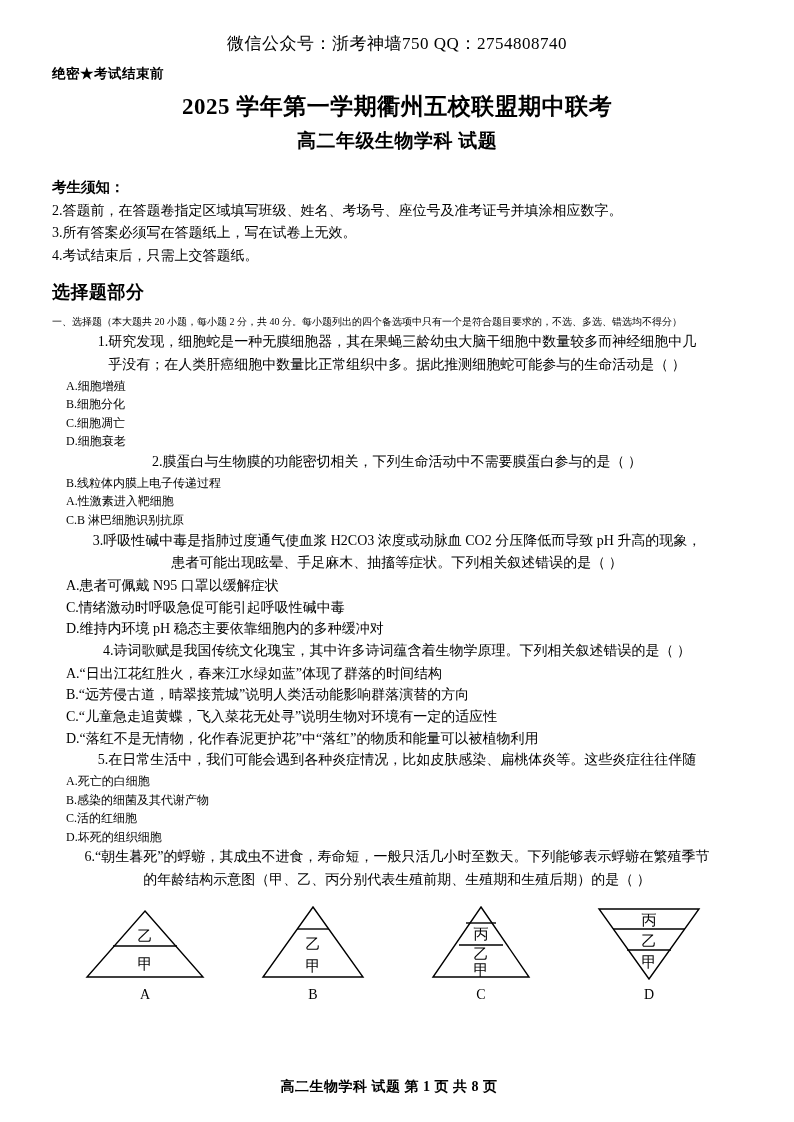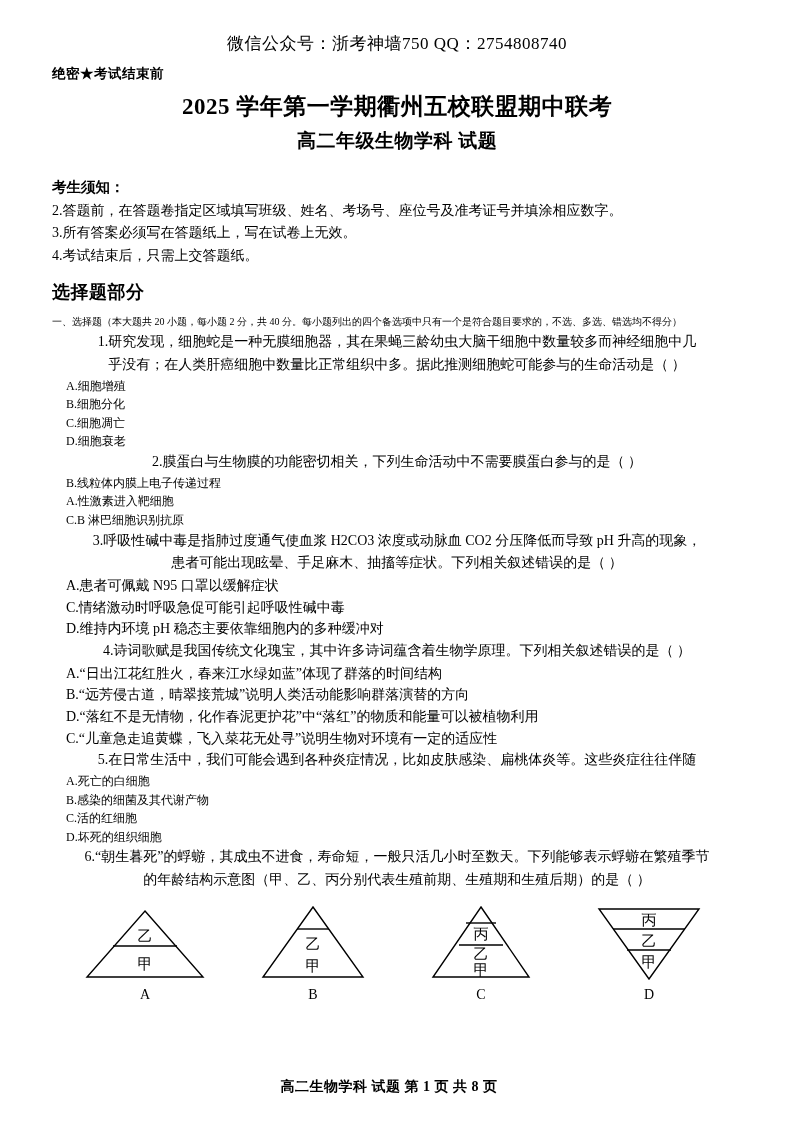--- a/index.html
+++ b/index.html
@@ -172,22 +172,22 @@
 
   <div class="q q-stem">3.呼吸性碱中毒是指肺过度通气使血浆 H2CO3 浓度或动脉血 CO2 分压降低而导致 pH 升高的现象，</div>
   <div class="q q-stem">患者可能出现眩晕、手足麻木、抽搐等症状。下列相关叙述错误的是（    ）</div>
   <div class="opt-line">A.患者可佩戴 N95 口罩以缓解症状</div>
   <div class="opt-line">C.情绪激动时呼吸急促可能引起呼吸性碱中毒</div>
   <div class="opt-line">D.维持内环境 pH 稳态主要依靠细胞内的多种缓冲对</div>
 
   <div class="q q-stem">4.诗词歌赋是我国传统文化瑰宝，其中许多诗词蕴含着生物学原理。下列相关叙述错误的是（    ）</div>
   <div class="opt-line">A.“日出江花红胜火，春来江水绿如蓝”体现了群落的时间结构</div>
   <div class="opt-line">B.“远芳侵古道，晴翠接荒城”说明人类活动能影响群落演替的方向</div>
+  <div class="opt-line">C.“儿童急走追黄蝶，飞入菜花无处寻”说明生物对环境有一定的适应性</div>
   <div class="opt-line">D.“落红不是无情物，化作春泥更护花”中“落红”的物质和能量可以被植物利用</div>
-  <div class="opt-line">C.“儿童急走追黄蝶，飞入菜花无处寻”说明生物对环境有一定的适应性</div>
 
   <div class="q q-stem">5.在日常生活中，我们可能会遇到各种炎症情况，比如皮肤感染、扁桃体炎等。这些炎症往往伴随</div>
   <div class="opts-row opt-4col">
     <span class="opt" style="width:152px">A.死亡的白细胞</span>
     <span class="opt" style="width:243px">B.感染的细菌及其代谢产物</span>
     <span class="opt" style="width:140px">C.活的红细胞</span>
     <span class="opt">D.坏死的组织细胞</span>
   </div>
 
   <div class="q q-stem">6.“朝生暮死”的蜉蝣，其成虫不进食，寿命短，一般只活几小时至数天。下列能够表示蜉蝣在繁殖季节</div>

